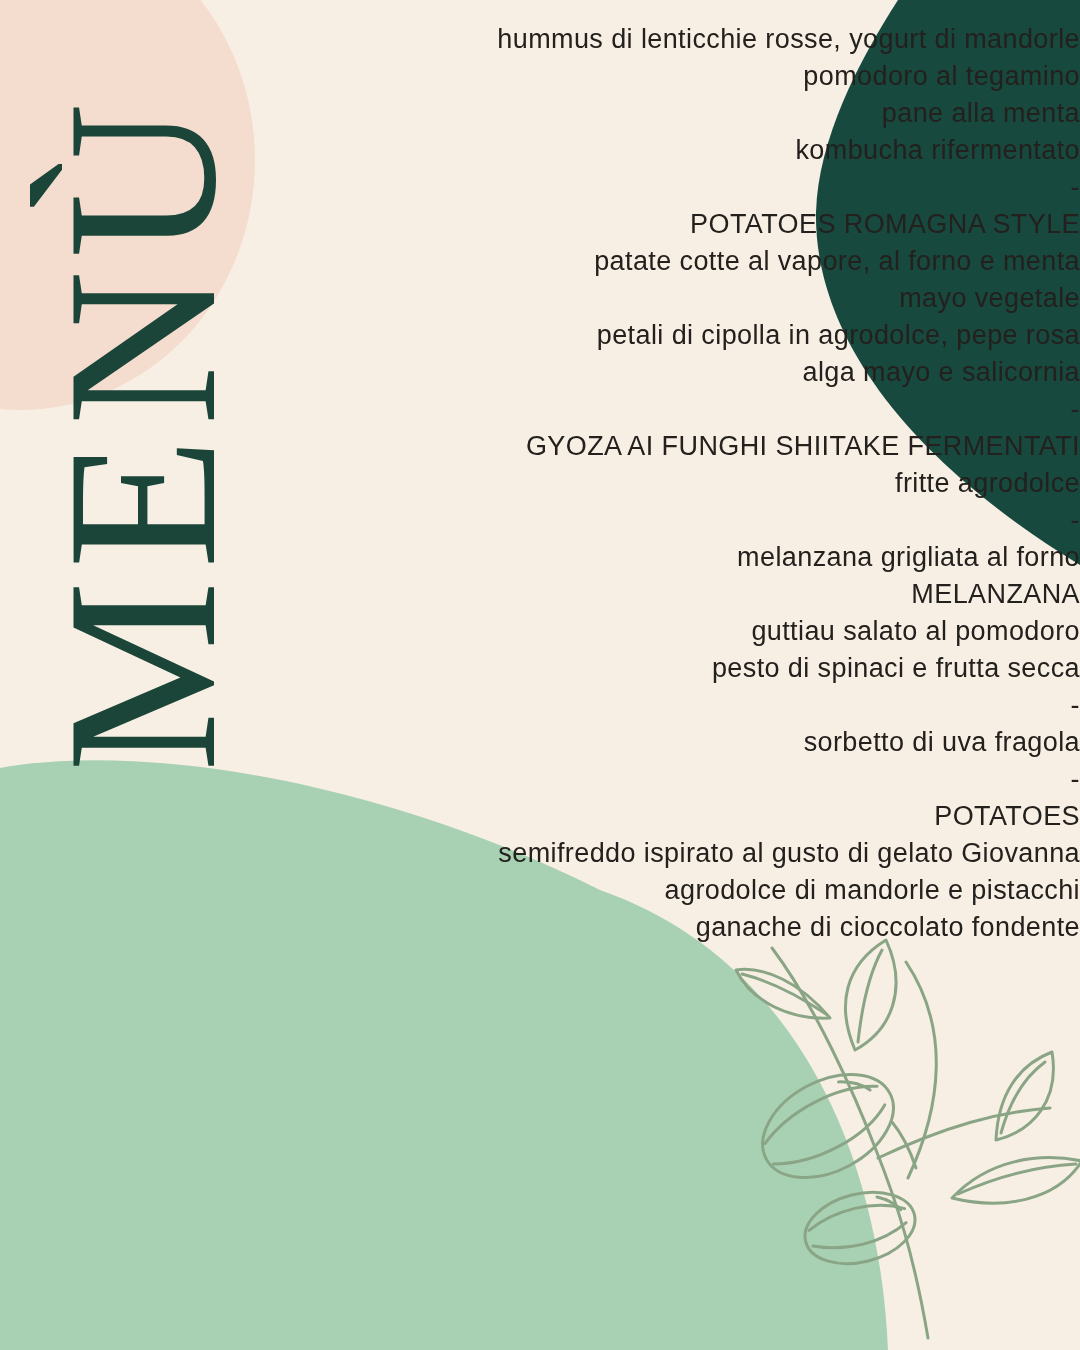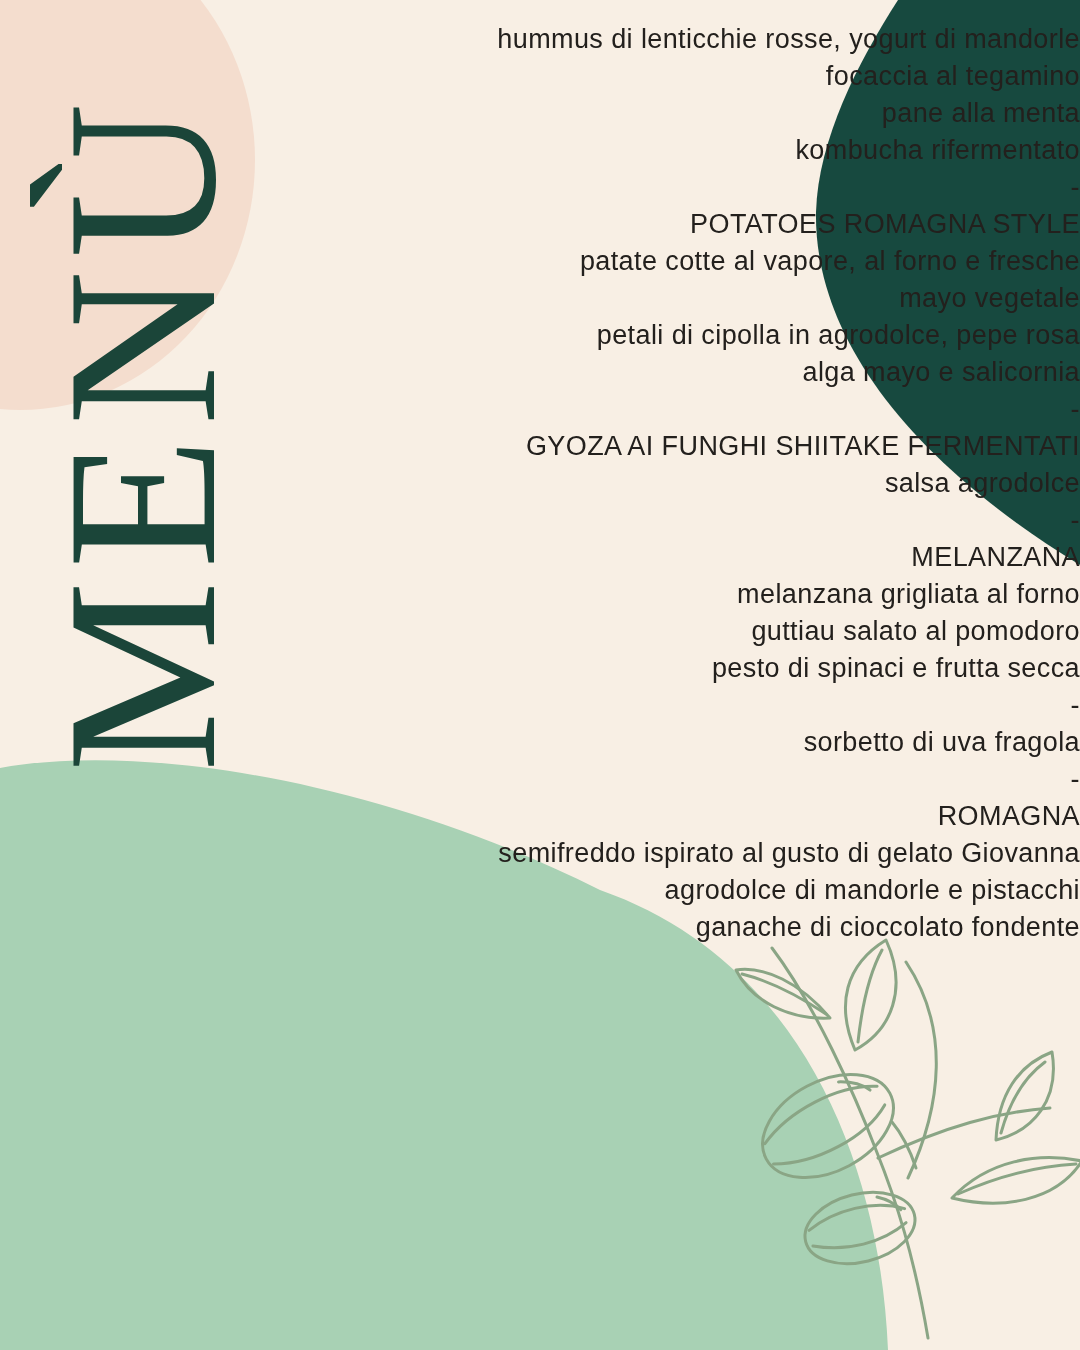--- a/index.html
+++ b/index.html
@@ -84,59 +84,59 @@
     <path d="M 24,-26 C 34,-21 40,-15 44,-8"></path>
   </g>
 </svg>
 
 <div class="menu-title">MENÙ</div>
 
 <main class="menu-col">
 
   <section>
     <p>hummus di lenticchie rosse, yogurt di mandorle</p>
-    <p>focaccia al tegamino</p>
+    <p>pomodoro al tegamino</p>
     <p>pane alla menta</p>
     <p>kombucha rifermentato</p>
   </section>
 
   <p class="course-separator">-</p>
 
   <section>
     <p>POTATOES ROMAGNA STYLE</p>
-    <p>patate cotte al vapore, al forno e fresche</p>
+    <p>patate cotte al vapore, al forno e menta</p>
     <p>mayo vegetale</p>
     <p>petali di cipolla in agrodolce, pepe rosa</p>
     <p>alga mayo e salicornia</p>
   </section>
 
   <p class="course-separator">-</p>
 
   <section>
     <p>GYOZA AI FUNGHI SHIITAKE FERMENTATI</p>
-    <p>salsa agrodolce</p>
+    <p>fritte agrodolce</p>
   </section>
 
   <p class="course-separator">-</p>
 
   <section>
+    <p>melanzana grigliata al forno</p>
     <p>MELANZANA</p>
-    <p>melanzana grigliata al forno</p>
     <p>guttiau salato al pomodoro</p>
     <p>pesto di spinaci e frutta secca</p>
   </section>
 
   <p class="course-separator">-</p>
 
   <section>
     <p>sorbetto di uva fragola</p>
   </section>
 
   <p class="course-separator">-</p>
 
   <section>
-    <p>ROMAGNA</p>
+    <p>POTATOES</p>
     <p>semifreddo ispirato al gusto di gelato Giovanna</p>
     <p>agrodolce di mandorle e pistacchi</p>
     <p>ganache di cioccolato fondente</p>
   </section>
 
 </main>
 
 </body></html>

